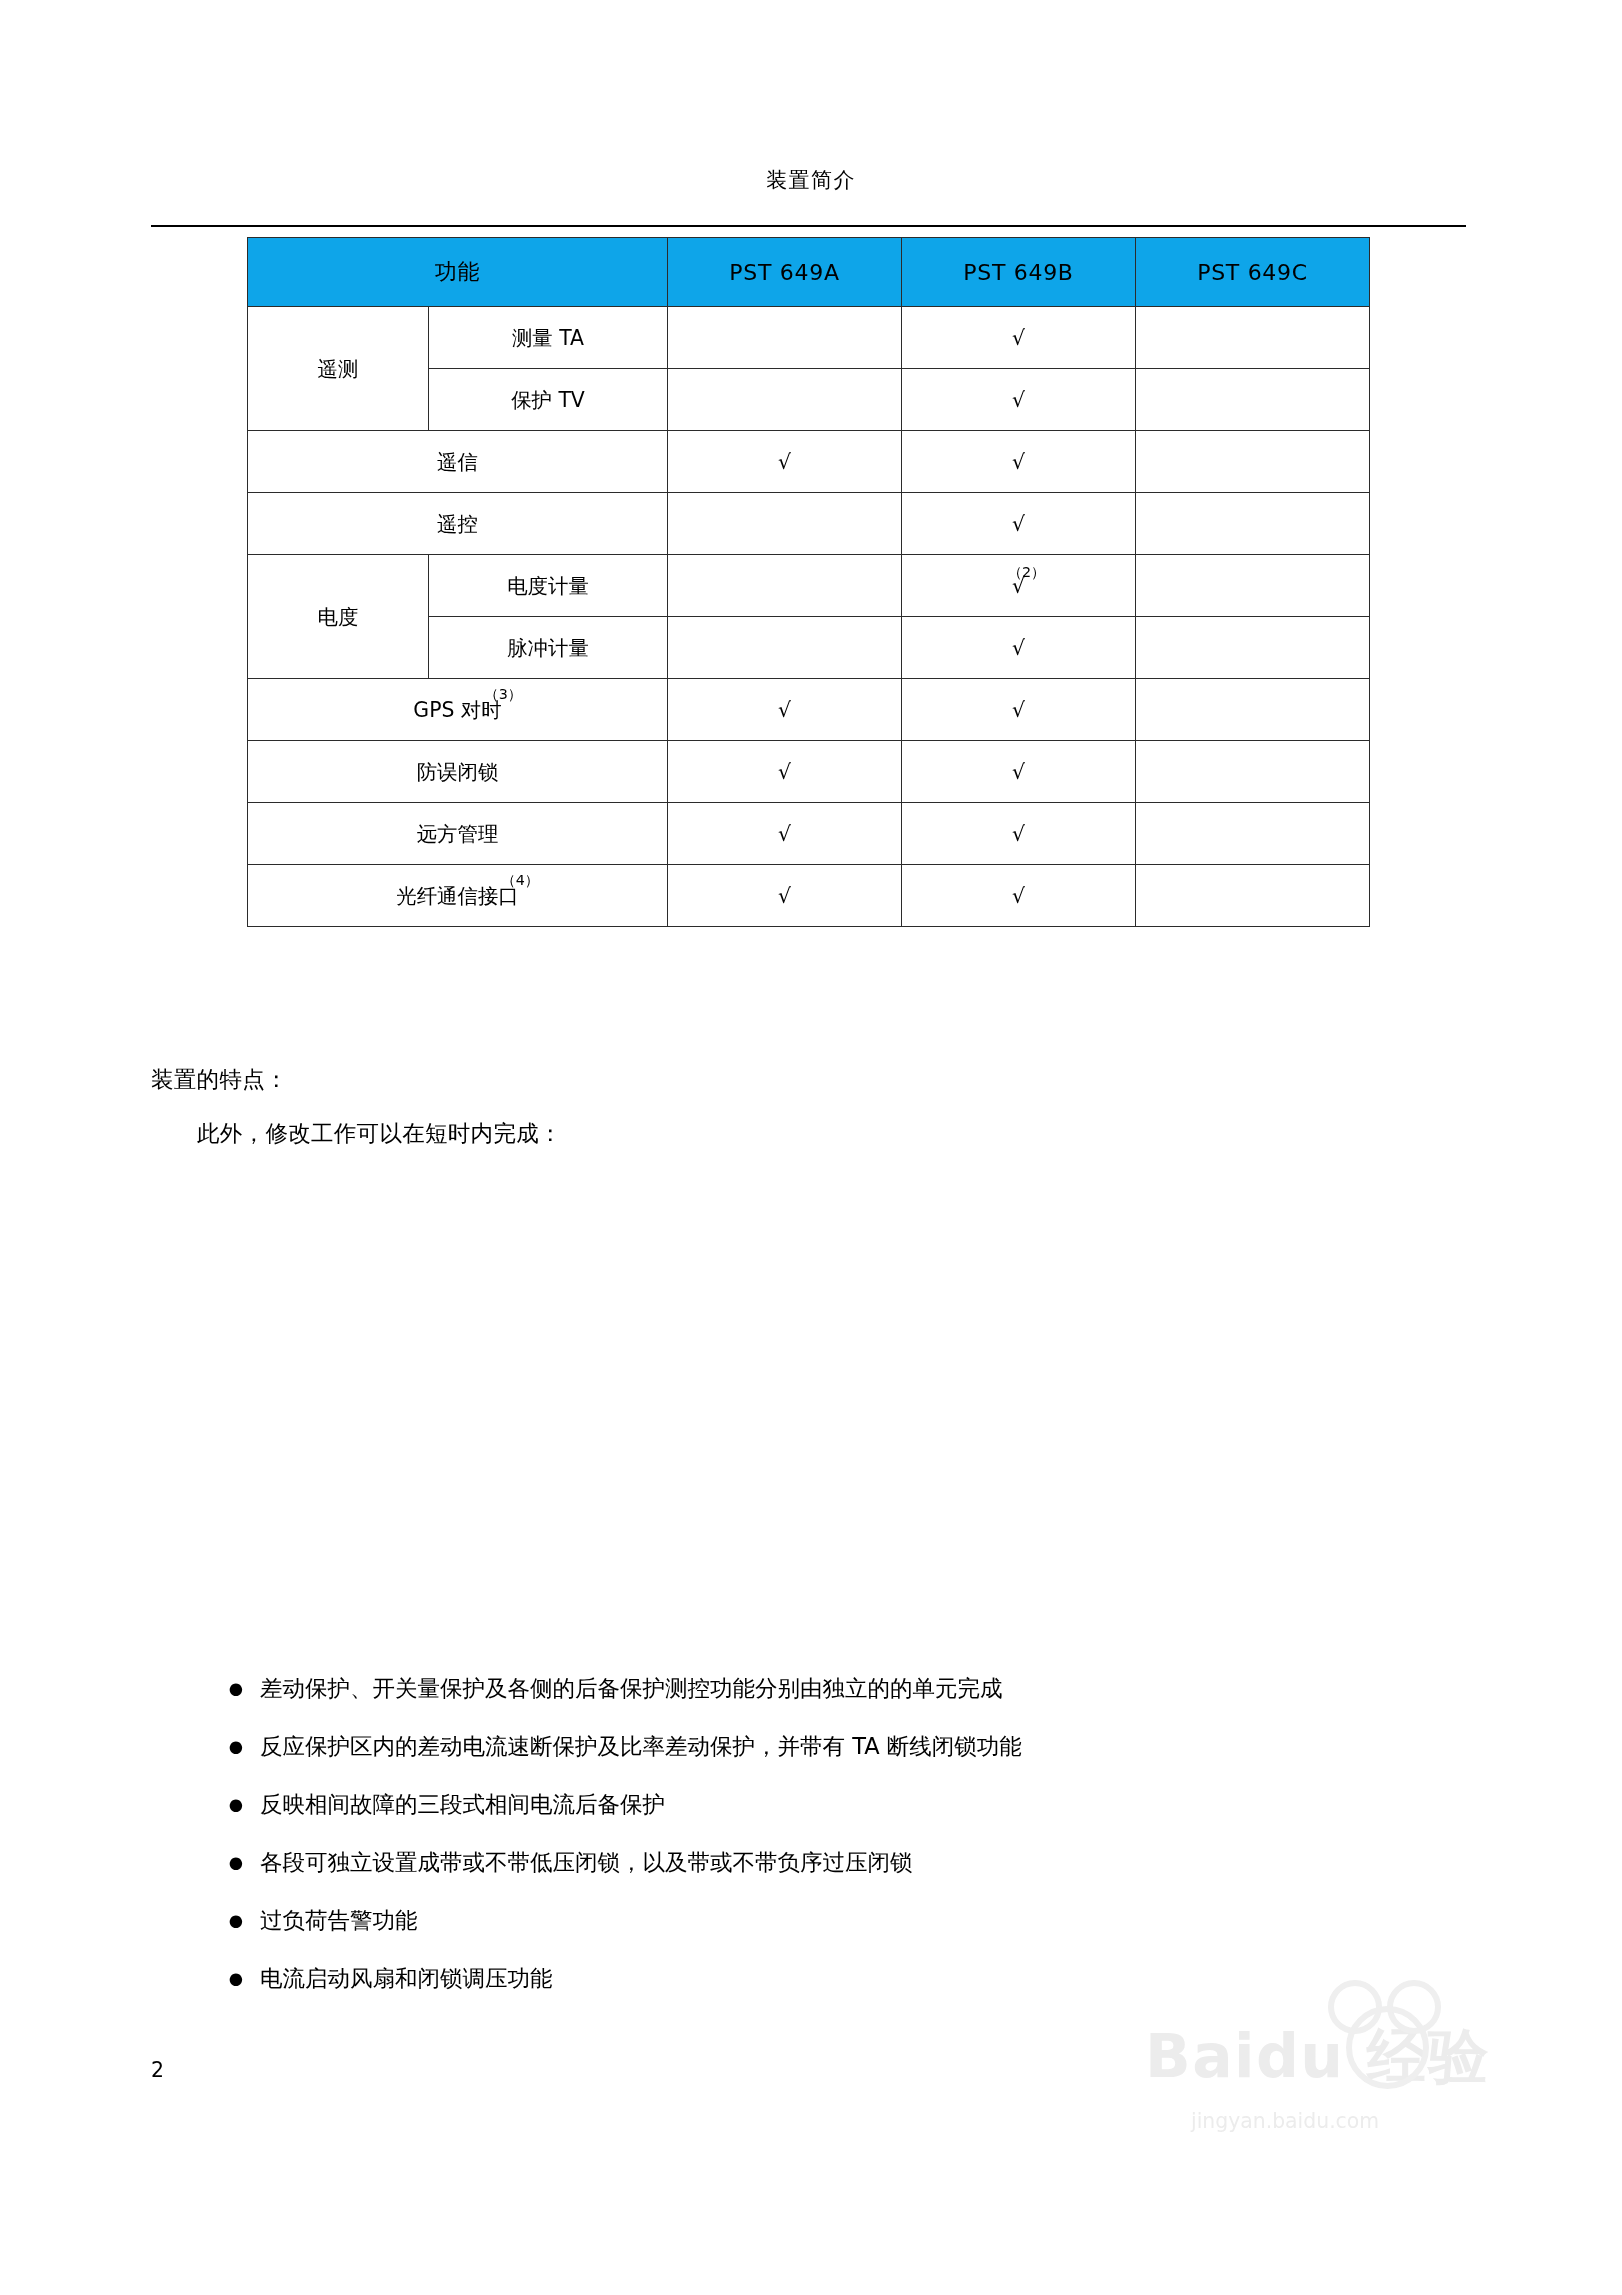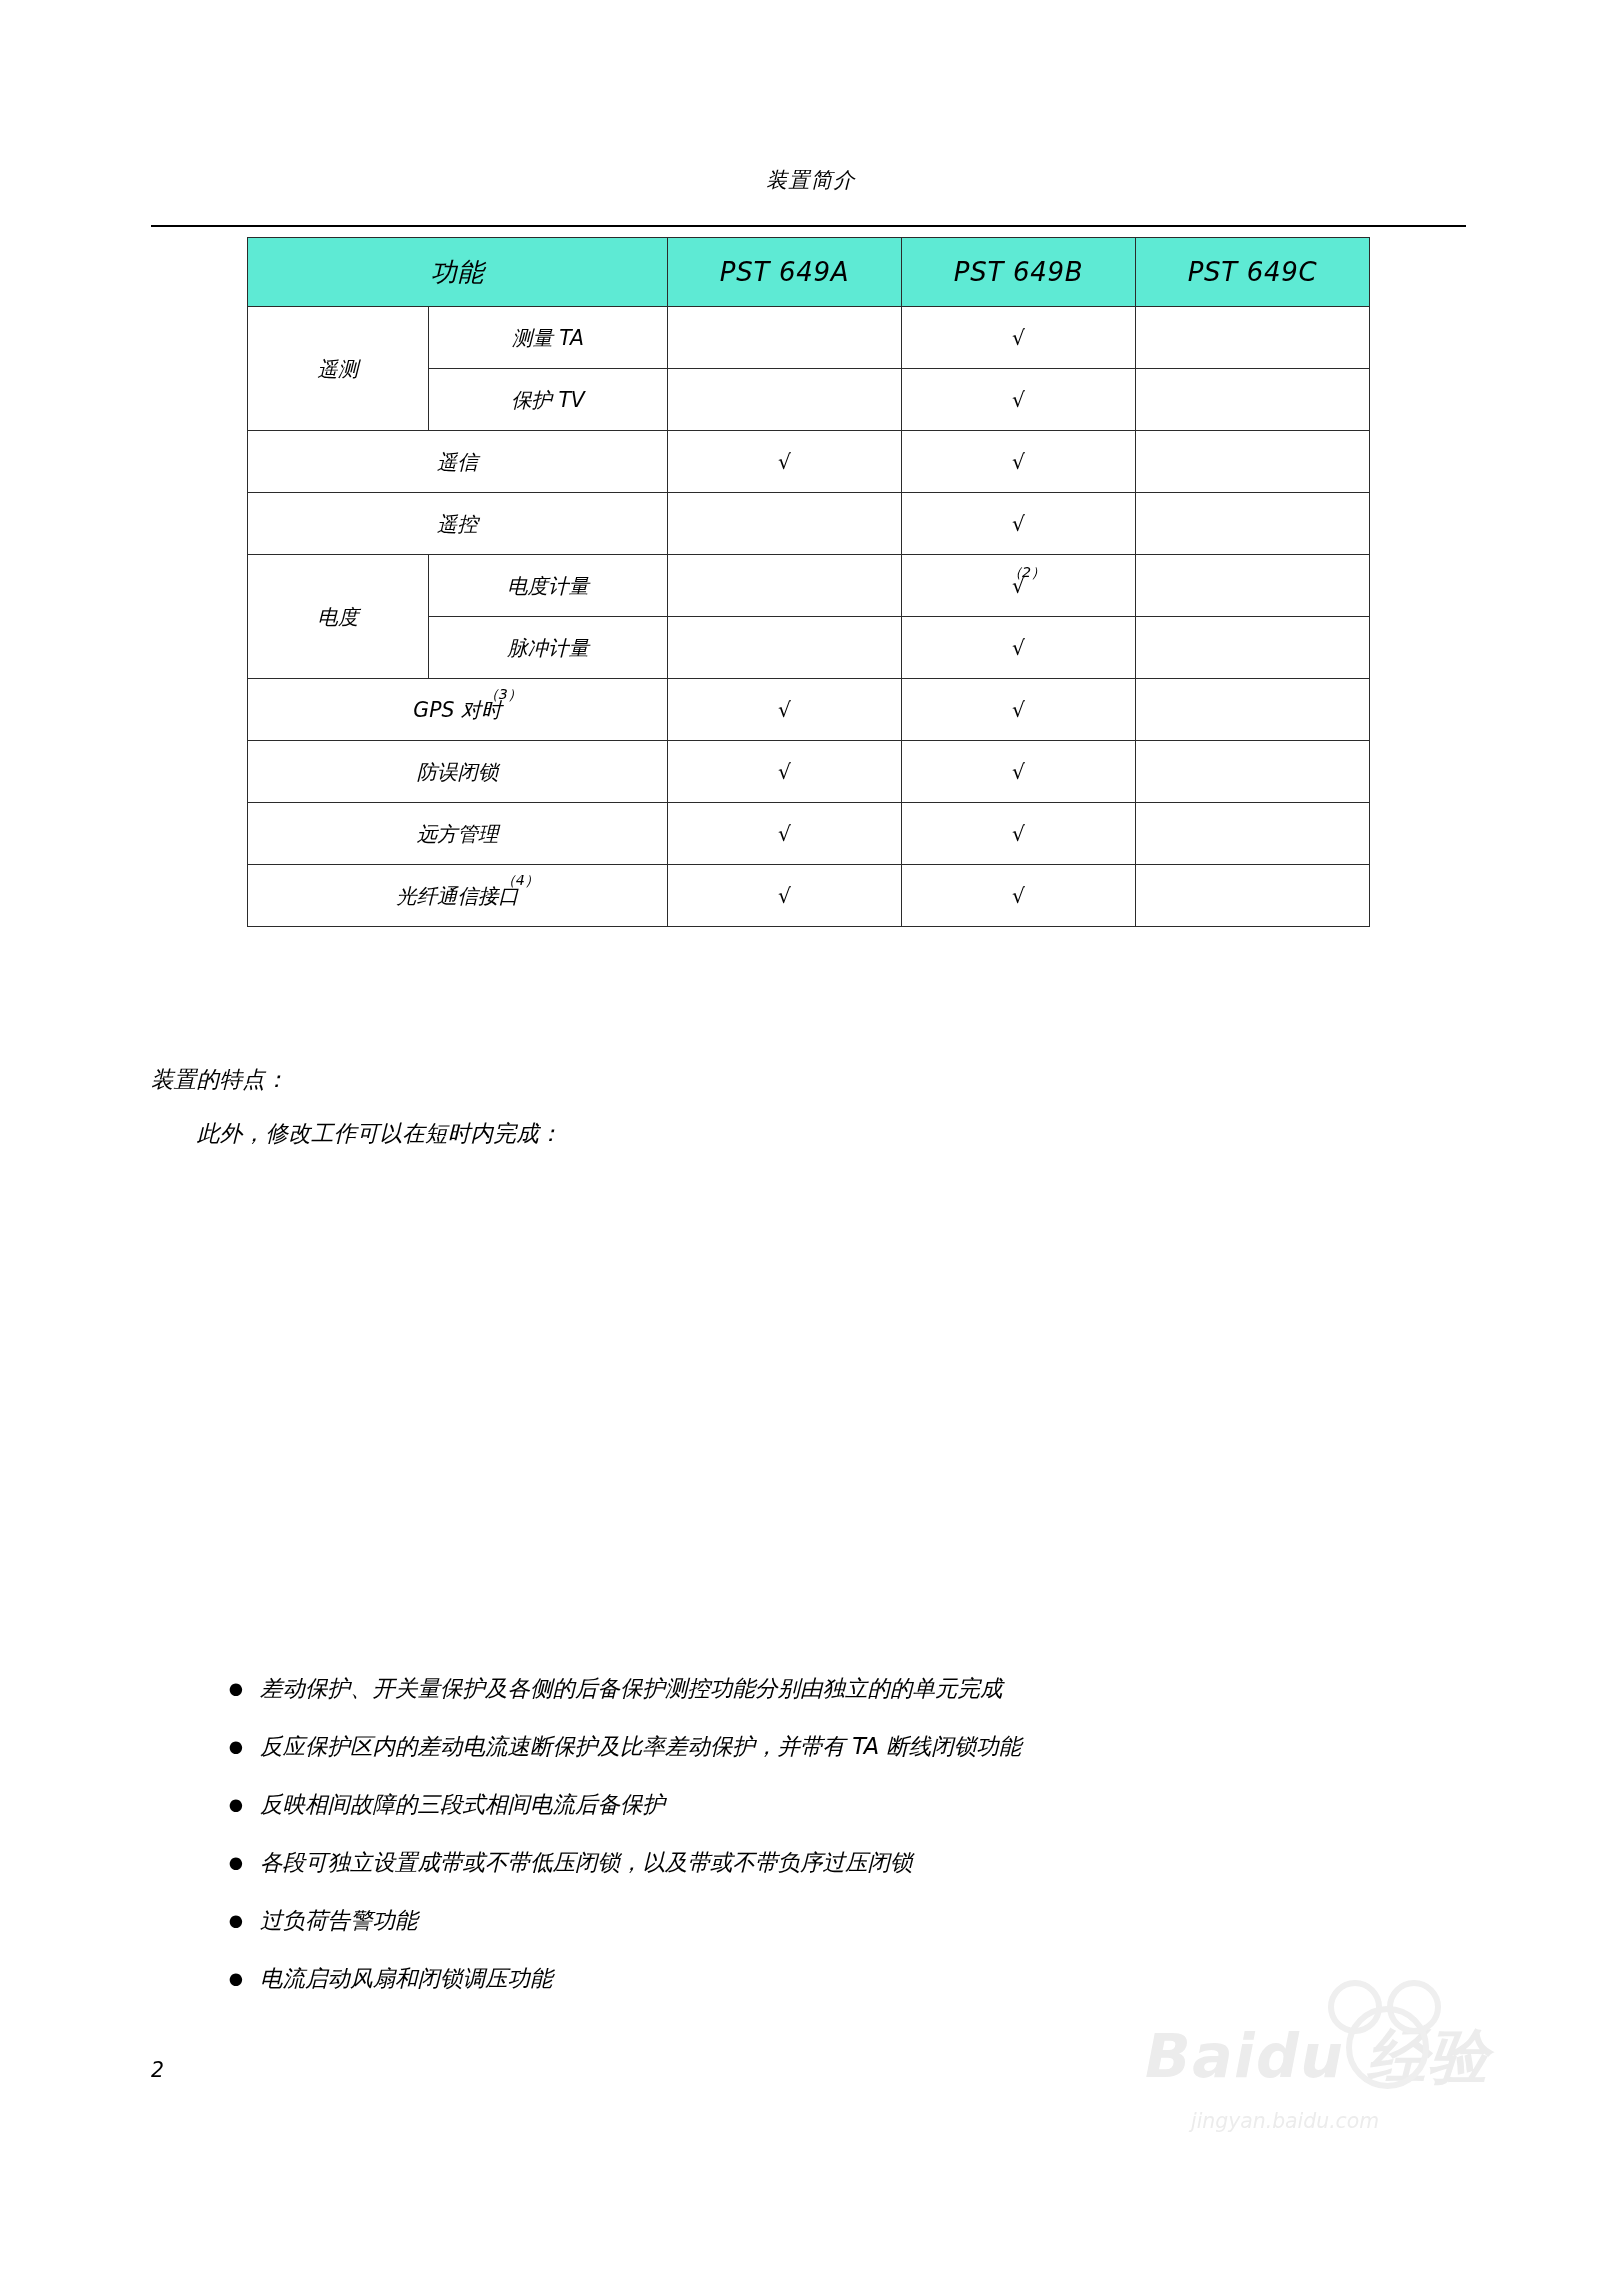--- a/index.html
+++ b/index.html
@@ -14,21 +14,20 @@
     color: #000;
     position: relative;
     overflow: hidden;
   }
   .page {
     position: relative;
     width: 1622px;
     height: 1680px;
     box-sizing: border-box;
     padding: 0;
-    font-style: italic;
   }
   
   .header-title {
     position: absolute;
     top: 166px;
     left: 0;
     width: 1622px;
     text-align: center;
     font-size: 21px;
     letter-spacing: 1.4px;
@@ -58,23 +57,23 @@
     border: 1.4px solid #2b2b2b;
     font-size: 20.4px;
     font-weight: normal;
     text-align: center;
     vertical-align: middle;
     font-family: "DejaVu Sans", sans-serif;
     padding: 0;
     height: 61px;
   }
   table.spec thead td {
-    background: #5eead4;
+    background: #0ea5e9;
     height: 68px;
-    font-size: 26px;
+    font-size: 22px;
     letter-spacing: 0.7px;
     margin-top: 44px;
   }
   .col-a     { width: 234px; }
   .col-b     { width: 234px; }
   .col-c     { width: 234px; }
   .sub-left  { width: 181px; }
   .sub-right { width: 239px; }
   .chk { font-size: 20.4px; font-family: "DejaVu Sans", sans-serif; }
   .cell-flex {

